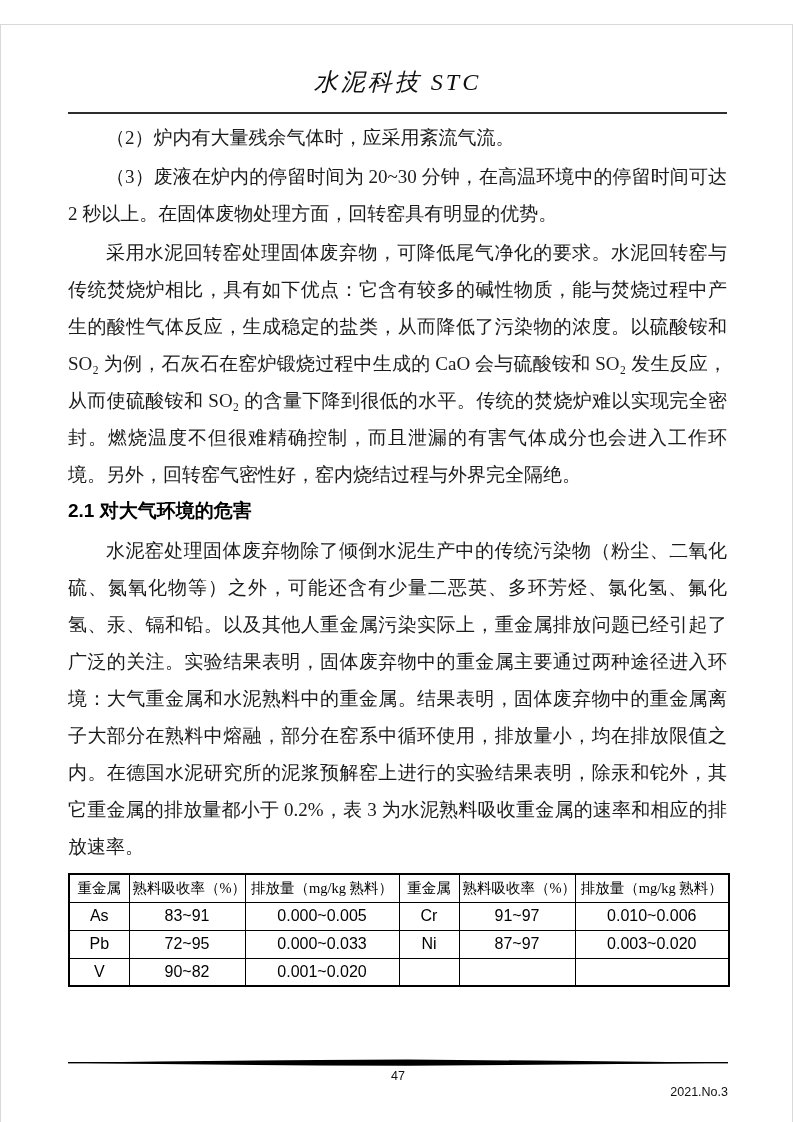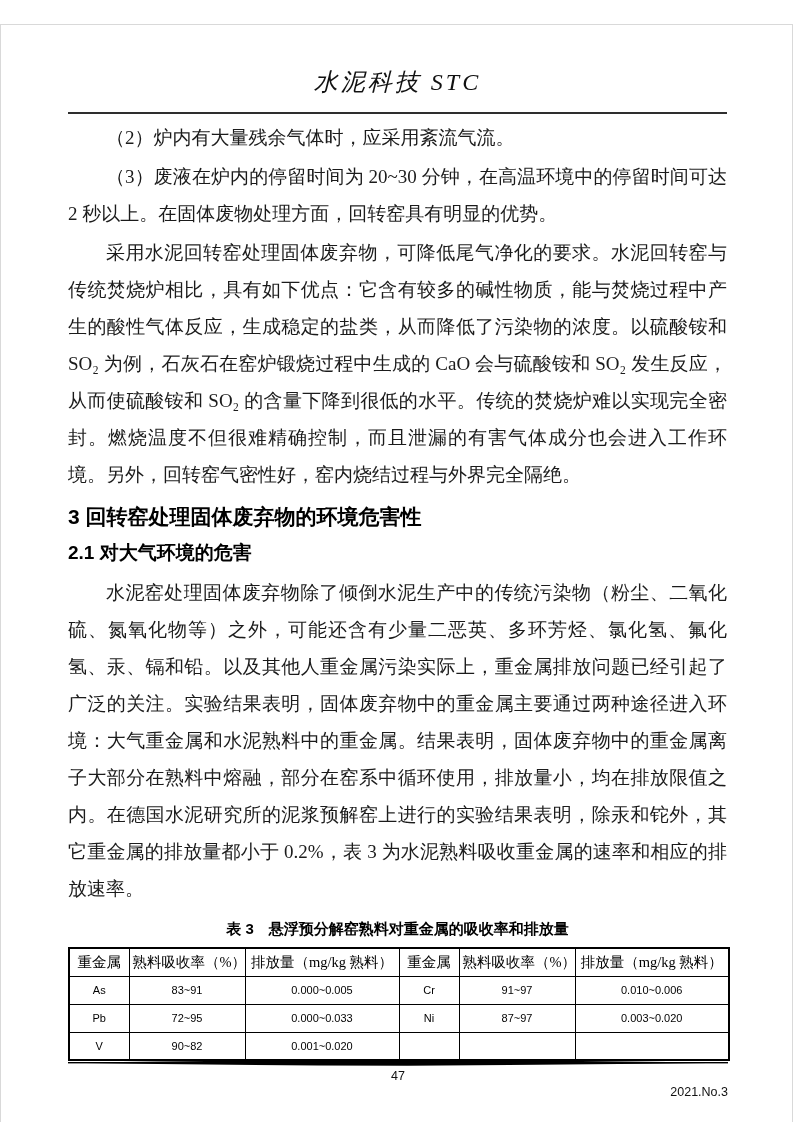--- a/index.html
+++ b/index.html
@@ -86,21 +86,21 @@
     white-space: nowrap;
   }
   table.data-table th {
     font-family: "Liberation Serif", "DejaVu Serif", serif;
     font-weight: normal;
     font-size: 14.5px;
     color: #000;
   }
   table.data-table td {
     font-family: "Liberation Sans", "DejaVu Sans", sans-serif;
-    font-size: 11px;
+    font-size: 16px;
     color: #000;
   }
   col.c-metal { width: 60px; }
   col.c-absorb { width: 116px; }
   col.c-emit { width: 154px; }
   
   .footer {
     position: absolute;
     left: 67px; right: 64px;
     top: 1034px;
@@ -133,26 +133,24 @@
   <header>
     <div class="journal-title">水泥科技 STC</div>
     <div class="header-rule"></div>
   </header>
 
   <main class="body-text">
     <p class="para">（2）炉内有大量残余气体时，应采用紊流气流。</p>
     <p class="para">（3）废液在炉内的停留时间为 20~30 分钟，在高温环境中的停留时间可达 2 秒以上。在固体废物处理方面，回转窑具有明显的优势。</p>
     <p class="para">采用水泥回转窑处理固体废弃物，可降低尾气净化的要求。水泥回转窑与传统焚烧炉相比，具有如下优点：它含有较多的碱性物质，能与焚烧过程中产生的酸性气体反应，生成稳定的盐类，从而降低了污染物的浓度。以硫酸铵和 SO₂ 为例，石灰石在窑炉锻烧过程中生成的 CaO 会与硫酸铵和 SO₂ 发生反应，从而使硫酸铵和 SO₂ 的含量下降到很低的水平。传统的焚烧炉难以实现完全密封。燃烧温度不但很难精确控制，而且泄漏的有害气体成分也会进入工作环境。另外，回转窑气密性好，窑内烧结过程与外界完全隔绝。</p>
 
-    <h2 class="section-heading">3 回转窑处理固体废弃物的环境危害性</h2>
     <h3 class="subsection-heading">2.1 对大气环境的危害</h3>
 
     <p class="para">水泥窑处理固体废弃物除了倾倒水泥生产中的传统污染物（粉尘、二氧化硫、氮氧化物等）之外，可能还含有少量二恶英、多环芳烃、氯化氢、氟化氢、汞、镉和铅。以及其他人重金属污染实际上，重金属排放问题已经引起了广泛的关注。实验结果表明，固体废弃物中的重金属主要通过两种途径进入环境：大气重金属和水泥熟料中的重金属。结果表明，固体废弃物中的重金属离子大部分在熟料中熔融，部分在窑系中循环使用，排放量小，均在排放限值之内。在德国水泥研究所的泥浆预解窑上进行的实验结果表明，除汞和铊外，其它重金属的排放量都小于 0.2%，表 3 为水泥熟料吸收重金属的速率和相应的排放速率。</p>
 
-    <div class="table-caption">表 3　悬浮预分解窑熟料对重金属的吸收率和排放量</div>
 
     <table class="data-table">
       <colgroup>
         <col class="c-metal">
           <col class="c-absorb">
           <col class="c-emit">
         <col class="c-metal">
           <col class="c-absorb">
           <col class="c-emit">
       </colgroup>

